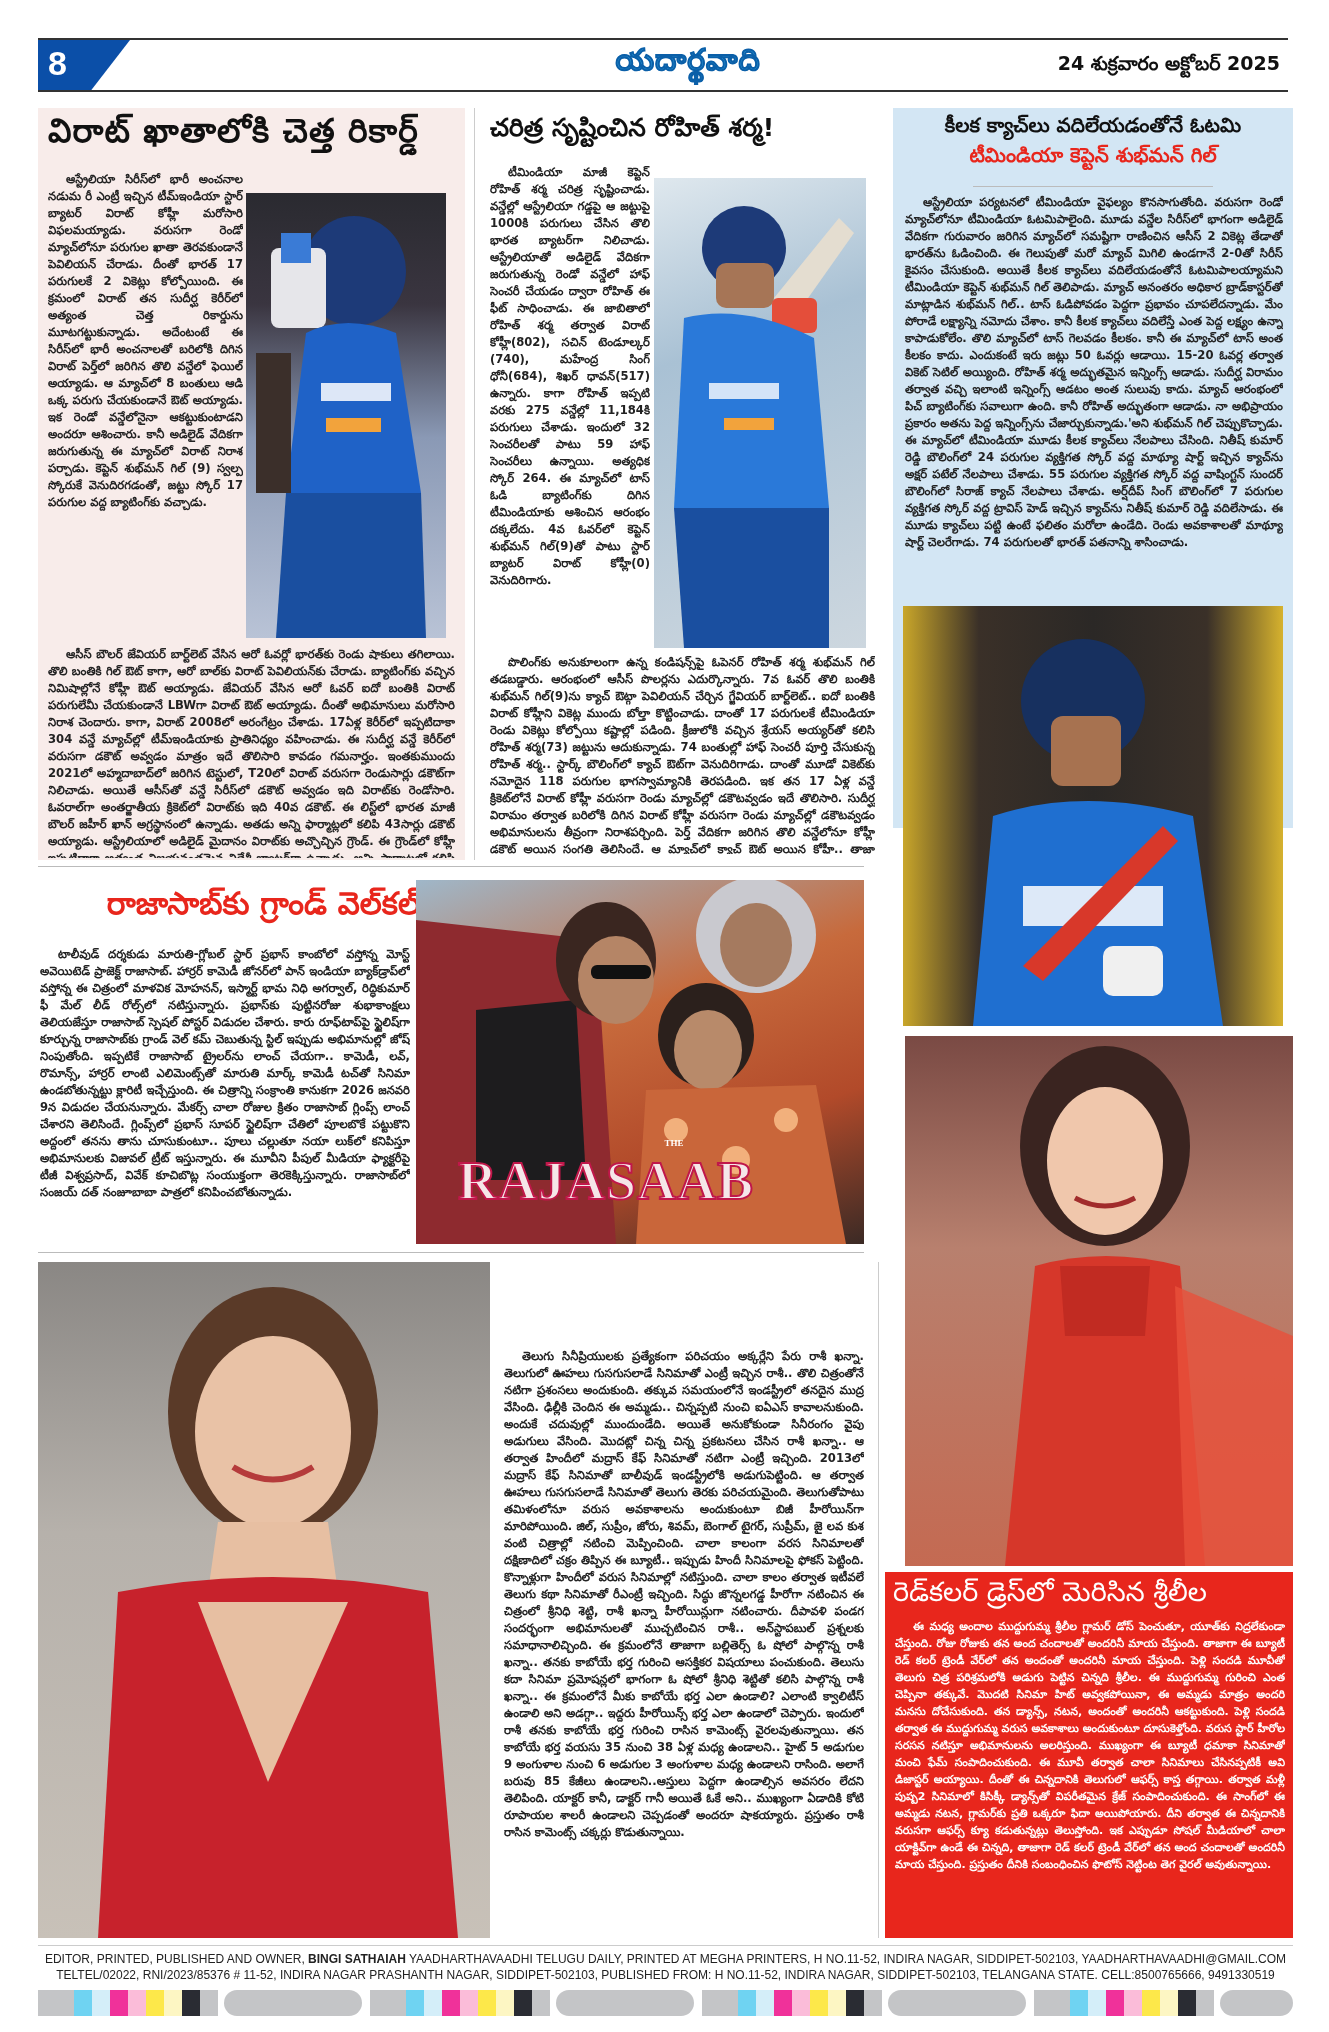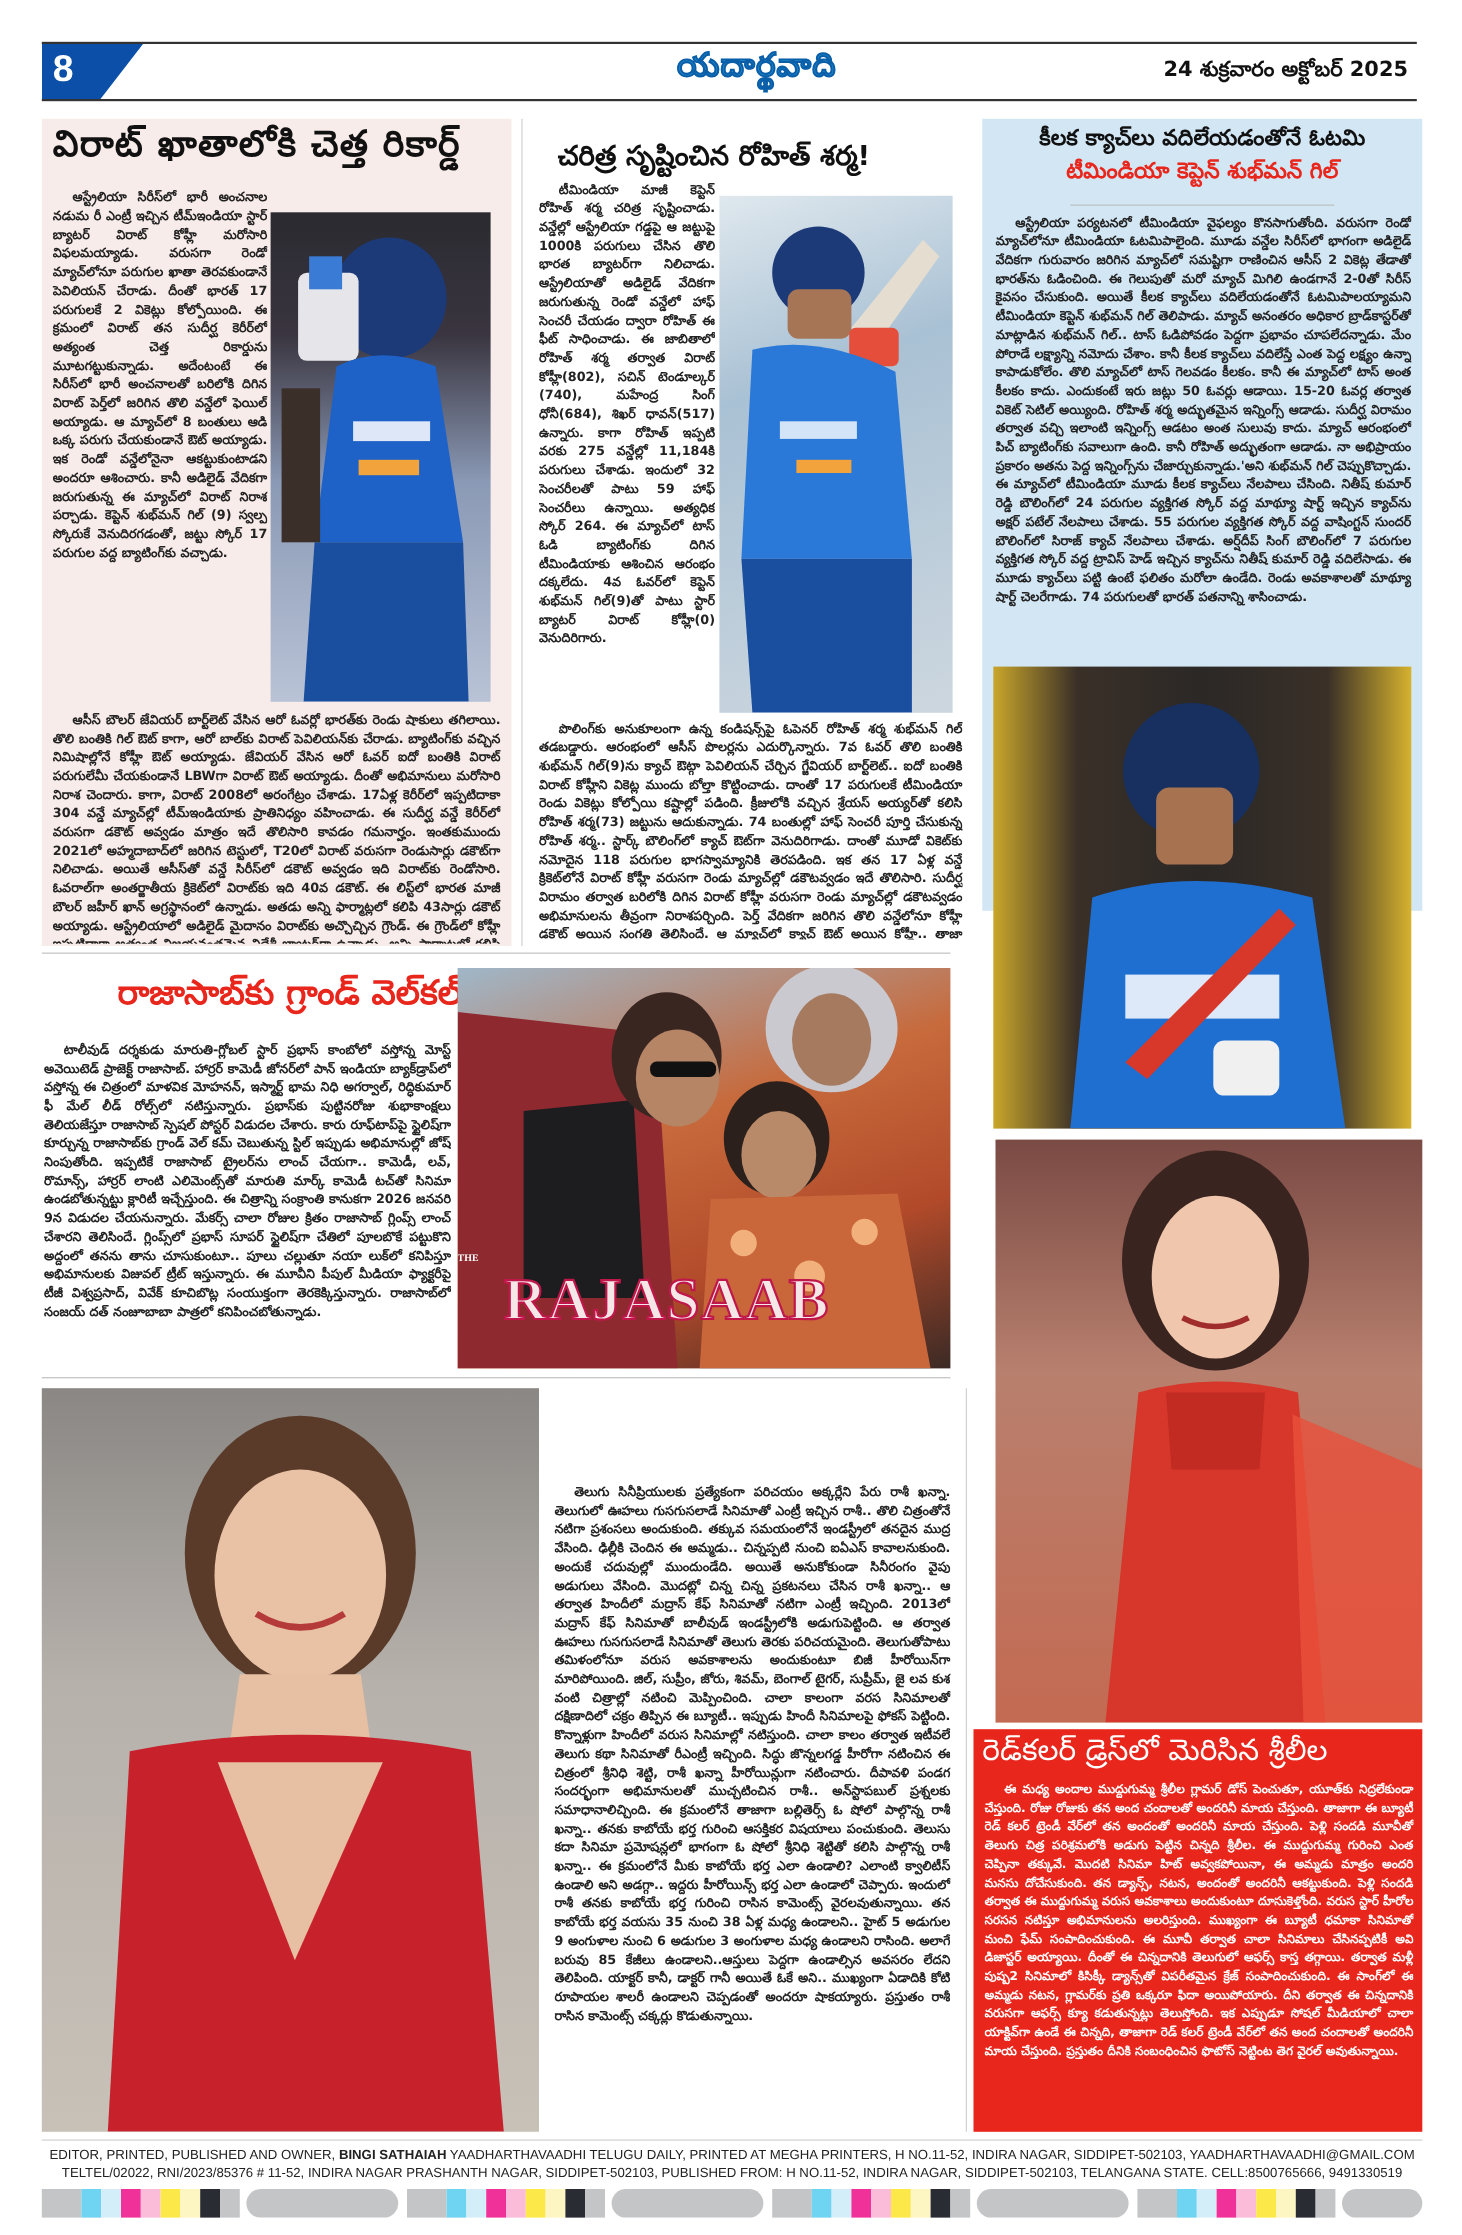--- a/index.html
+++ b/index.html
@@ -56,21 +56,21 @@
     </svg>
   </div>
   <div class="abs body-text" style="left:10px; top:538px; width:407px; height:212px; overflow:hidden;">
       <p>ఆసీస్ బౌలర్ జేవియర్ బార్ట్‌లెట్ వేసిన ఆరో ఓవర్లో భారత్‌కు రెండు షాకులు తగిలాయి. తొలి బంతికి గిల్ ఔట్ కాగా, ఆరో బాల్‌కు విరాట్ పెవిలియన్‌కు చేరాడు. బ్యాటింగ్‌కు వచ్చిన నిమిషాల్లోనే కోహ్లీ ఔట్ అయ్యాడు. జేవియర్ వేసిన ఆరో ఓవర్ ఐదో బంతికి విరాట్ పరుగులేమీ చేయకుండానే LBWగా విరాట్ ఔట్ అయ్యాడు. దీంతో అభిమానులు మరోసారి నిరాశ చెందారు. కాగా, విరాట్ 2008లో అరంగేట్రం చేశాడు. 17ఏళ్ల కెరీర్‌లో ఇప్పటిదాకా 304 వన్డే మ్యాచ్‌ల్లో టీమ్‌ఇండియాకు ప్రాతినిధ్యం వహించాడు. ఈ సుదీర్ఘ వన్డే కెరీర్‌లో వరుసగా డకౌట్ అవ్వడం మాత్రం ఇదే తొలిసారి కావడం గమనార్హం. ఇంతకుముందు 2021లో అహ్మదాబాద్‌లో జరిగిన టెస్టులో, T20లో విరాట్ వరుసగా రెండుసార్లు డకౌట్‌గా నిలిచాడు. అయితే ఆసీస్‌తో వన్డే సిరీస్‌లో డకౌట్ అవ్వడం ఇది విరాట్‌కు రెండోసారి. ఓవరాల్‌గా అంతర్జాతీయ క్రికెట్‌లో విరాట్‌కు ఇది 40వ డకౌట్. ఈ లిస్ట్‌లో భారత మాజీ బౌలర్ జహీర్ ఖాన్ అగ్రస్థానంలో ఉన్నాడు. అతడు అన్ని ఫార్మాట్లలో కలిపి 43సార్లు డకౌట్ అయ్యాడు. ఆస్ట్రేలియాలో అడిలైడ్ మైదానం విరాట్‌కు అచ్చొచ్చిన గ్రౌండ్. ఈ గ్రౌండ్‌లో కోహ్లీ ఇప్పటిదాకా అత్యంత విజయవంతమైన విదేశీ బ్యాటర్‌గా ఉన్నాడు. అన్ని ఫార్మాట్లలో కలిపి విరాట్ అడిలైడ్‌లో 975 పరుగులు చేశాడు. ఇందులో 5 సెంచరీలు ఉండడం విశేషం. కానీ, ఈ మ్యాచ్‌తో అడిలైడ్ గ్రౌండ్‌లో తొలి డకౌట్ నమోదు చేశాడు.</p>
     </div>
 </div>
 
 <div class="abs vrule" style="left:474px; top:108px; height:752px;"></div>
 
 <div class="abs" style="left:484px; top:108px; width:395px; height:752px;">
-  <div class="abs headline" style="left:6px; top:20px; width:390px; font-size:25px; color:#111;margin-left:17px;">చరిత్ర సృష్టించిన రోహిత్ శర్మ!</div>
+  <div class="abs headline" style="left:6px; top:6px; width:390px; font-size:25px; color:#111;">చరిత్ర సృష్టించిన రోహిత్ శర్మ!</div>
   <div class="abs body-text" style="left:6px; top:56px; width:160px; height:490px; overflow:hidden;">
       <p>టీమిండియా మాజీ కెప్టెన్ రోహిత్ శర్మ చరిత్ర సృష్టించాడు. వన్డేల్లో ఆస్ట్రేలియా గడ్డపై ఆ జట్టుపై 1000కి పరుగులు చేసిన తొలి భారత బ్యాటర్‌గా నిలిచాడు. ఆస్ట్రేలియాతో అడిలైడ్ వేదికగా జరుగుతున్న రెండో వన్డేలో హాఫ్ సెంచరీ చేయడం ద్వారా రోహిత్ ఈ ఫీట్ సాధించాడు. ఈ జాబితాలో రోహిత్ శర్మ తర్వాత విరాట్ కోహ్లీ(802), సచిన్ టెండూల్కర్ (740), మహేంద్ర సింగ్ ధోనీ(684), శిఖర్ ధావన్(517) ఉన్నారు. కాగా రోహిత్ ఇప్పటి వరకు 275 వన్డేల్లో 11,184కి పరుగులు చేశాడు. ఇందులో 32 సెంచరీలతో పాటు 59 హాఫ్ సెంచరీలు ఉన్నాయి. అత్యధిక స్కోర్ 264. ఈ మ్యాచ్‌లో టాస్ ఓడి బ్యాటింగ్‌కు దిగిన టీమిండియాకు ఆశించిన ఆరంభం దక్కలేదు. 4వ ఓవర్‌లో కెప్టెన్ శుభ్‌మన్ గిల్(9)తో పాటు స్టార్ బ్యాటర్ విరాట్ కోహ్లీ(0) వెనుదిరిగారు.</p>
     </div>
   <div class="abs photo" style="left:170px; top:70px; width:212px; height:470px; background: linear-gradient(160deg,#dfe8ee 0%,#a9c1d4 35%,#cdd7df 100%);">
     <svg width="212" height="470" viewBox="0 0 212 470">
       <ellipse cx="90" cy="70" rx="42" ry="42" fill="#1d3a78"></ellipse>
       <rect x="62" y="85" width="58" height="45" rx="10" fill="#a67556"></rect>
       <path d="M120 120 L185 40 L200 55 L140 140 Z" fill="#e4ddd0"></path>
       <rect x="118" y="120" width="45" height="35" rx="6" fill="#e44e3a"></rect>
       <path d="M30 140 Q90 125 160 160 L175 330 L20 330 Z" fill="#2a79d9"></path>
@@ -119,21 +119,21 @@
       <rect x="175" y="85" width="60" height="14" rx="6" fill="#111"></rect>
       <ellipse cx="340" cy="55" rx="60" ry="58" fill="#c9c9cf"></ellipse>
       <ellipse cx="340" cy="65" rx="36" ry="42" fill="#a57a5f"></ellipse>
       <ellipse cx="290" cy="155" rx="48" ry="52" fill="#2b201c"></ellipse>
       <ellipse cx="292" cy="170" rx="34" ry="40" fill="#b88a6a"></ellipse>
       <path d="M230 210 L400 205 L430 364 L220 364 Z" fill="#c9663a"></path>
       <circle cx="260" cy="250" r="12" fill="#f2b07c"></circle>
         <circle cx="320" cy="280" r="14" fill="#f2b07c"></circle>
         <circle cx="370" cy="240" r="12" fill="#f2b07c"></circle>
     </svg>
-    <div class="abs" style="left:0; top:258px; width:516px; font:bold 9px 'Liberation Serif', serif; color:#fff;">THE</div>
+    <div class="abs" style="left:0; top:258px; width:516px; text-align:center; font:bold 9px 'Liberation Serif', serif; color:#fff;">THE</div>
     <div class="abs" style="left:40px; top:270px; width:300px; text-align:center; font:bold 54px 'Liberation Serif', serif; color:#f5e6e8; -webkit-text-stroke:2px #c0174a; letter-spacing:1px;">RAJASAAB</div>
   </div>
 </div>
 
 <div class="abs hrule" style="left:38px; top:1252px; width:826px;"></div>
 
 <div class="abs photo" style="left:38px; top:1262px; width:452px; height:676px; background: linear-gradient(180deg,#8a8784 0%,#b6b1ab 40%,#c8c1b8 100%);">
   <svg width="452" height="676" viewBox="0 0 452 676">
     <ellipse cx="235" cy="150" rx="105" ry="125" fill="#5a3a28"></ellipse>
     <ellipse cx="235" cy="170" rx="78" ry="96" fill="#e9c2a6"></ellipse>

